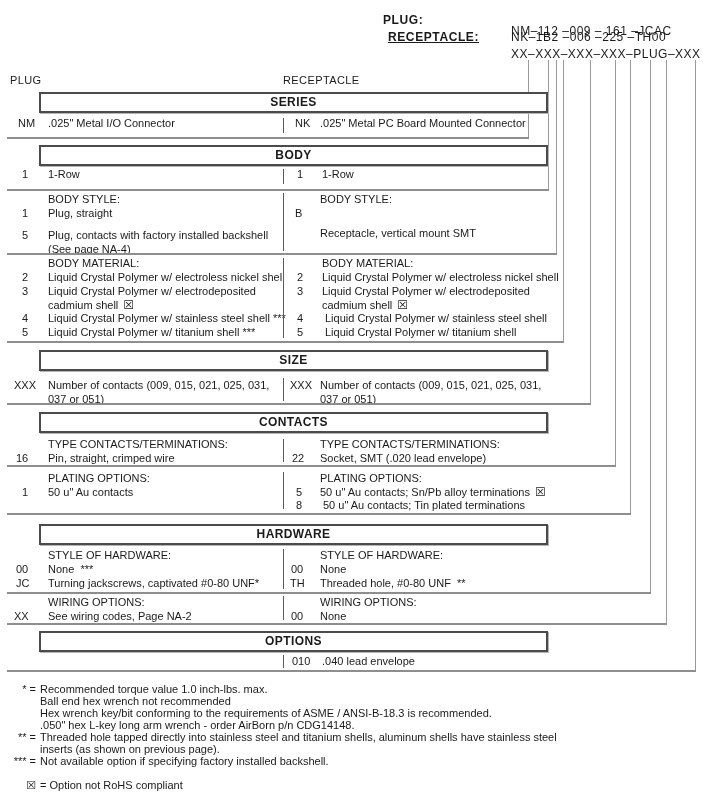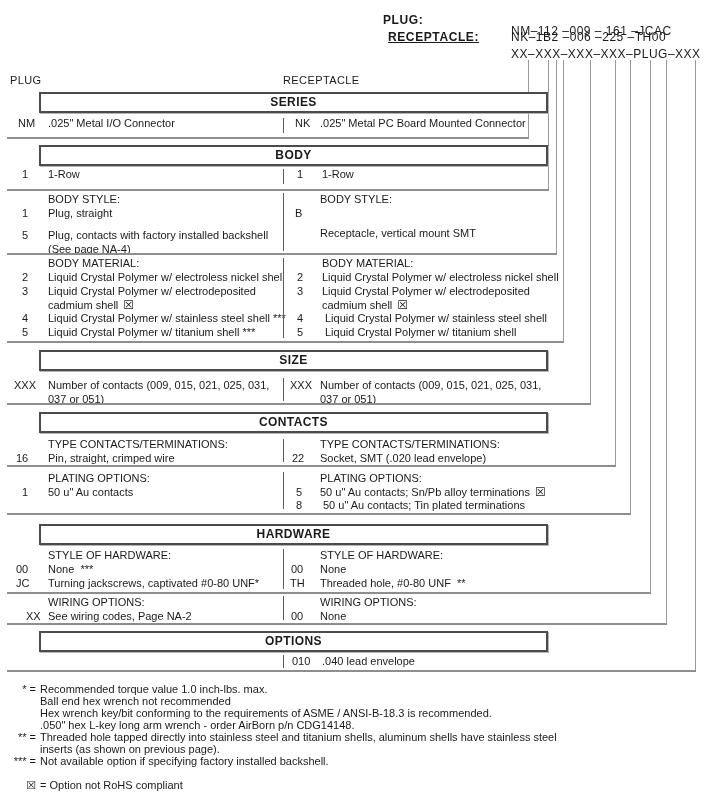--- a/index.html
+++ b/index.html
@@ -138,21 +138,21 @@
   <div class="t" style="left:48px;top:577px;">Turning jackscrews, captivated #0-80 UNF*</div>
   <div class="divider" style="top:549px;height:40px;"></div>
   <div class="t" style="left:291px;top:563px;">00</div>
   <div class="t" style="left:320px;top:563px;">None</div>
   <div class="t" style="left:290px;top:577px;">TH</div>
   <div class="t" style="left:320px;top:577px;">Threaded hole, #0-80 UNF  **</div>
   <div class="rule" style="top:592px;width:644px;"></div>
 
   <div class="t" style="left:48px;top:596px;">WIRING OPTIONS:</div>
   <div class="t" style="left:320px;top:596px;">WIRING OPTIONS:</div>
-  <div class="t" style="left:26px;top:610px;">XX</div>
+  <div class="t" style="left:14px;top:610px;">XX</div>
   <div class="t" style="left:48px;top:610px;text-align:center;">See wiring codes, Page NA-2</div>
   <div class="divider" style="top:596px;height:24px;"></div>
   <div class="t" style="left:291px;top:610px;">00</div>
   <div class="t" style="left:320px;top:610px;">None</div>
   <div class="rule" style="top:623px;width:660px;"></div>
 
   <div class="box" style="top:631px;">OPTIONS</div>
   <div class="divider" style="top:655px;height:13px;"></div>
   <div class="t" style="left:292px;top:655px;">010</div>
   <div class="t" style="left:322px;top:655px;">.040 lead envelope</div>

